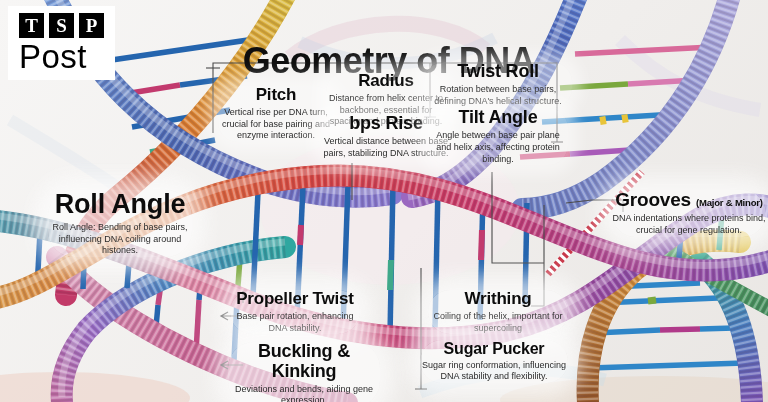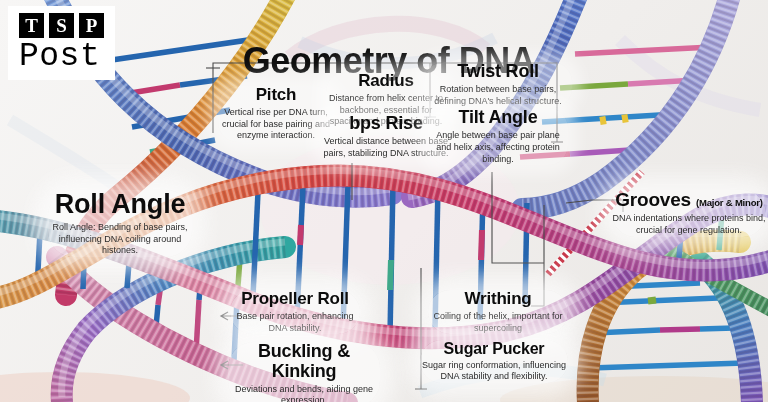--- a/index.html
+++ b/index.html
@@ -22,21 +22,21 @@
     text-align:center;font-size:36px;font-weight:700;color:#0e0e0e;letter-spacing:-.5px;
   }
   .logo{position:absolute;top:6px;left:8px;z-index:6;background:#fff;padding:7px 11px 6px;}
   .logo-row{display:flex;gap:5px;}
   .logo-letter{
     width:25px;height:25px;background:#000;color:#fff;
     font-family:"Liberation Serif",serif;font-weight:700;font-size:19px;
     display:flex;align-items:center;justify-content:center;
   }
   .logo-word{
-    font-family:Liberation Mono, monospace;font-size:33px;color:#000;
+    font-family:Liberation Sans, sans-serif;font-size:33px;color:#000;
     line-height:1.02;margin-top:2px;letter-spacing:.5px;
   }
 
   .lb{position:absolute;z-index:5;text-align:center;}
   .lb h2{margin:0;font-weight:700;color:#0c0c0c;letter-spacing:-.2px;line-height:1.1;}
   .lb p{margin:2px 0 0;font-size:9px;line-height:1.32;color:#2b2b2b;}
   .halo{background:rgba(253,253,253,.66);box-shadow:0 0 20px 14px rgba(253,253,253,.66);border-radius:26px;}
   .halo-lite{background:rgba(255,255,255,.45);box-shadow:0 0 14px 10px rgba(255,255,255,.45);border-radius:20px;}
 
   .lb-pitch{left:218px;top:74px;width:116px;margin-top:12px;}   .lb-pitch h2{font-size:17px;}
@@ -306,21 +306,21 @@
     <p>Roll Angle: Bending of base pairs, influencing DNA coiling around histones.</p>
   </div>
 
   <div class="lb lb-grooves halo">
     <h2><span>Grooves</span>
       <span class="suffix">(Major &amp; Minor)</span></h2>
     <p>DNA indentations where proteins bind, crucial for gene regulation.</p>
   </div>
 
   <div class="lb lb-prop halo">
-    <h2>Propeller Roll</h2>
+    <h2>Propeller Twist</h2>
     <p>Base pair rotation, enhancing DNA stability.</p>
   </div>
 
   <div class="lb lb-buck halo">
     <h2>Buckling &amp; Kinking</h2>
     <p>Deviations and bends, aiding gene expression.</p>
   </div>
 
   <div class="lb lb-writhe halo">
     <h2>Writhing</h2>

